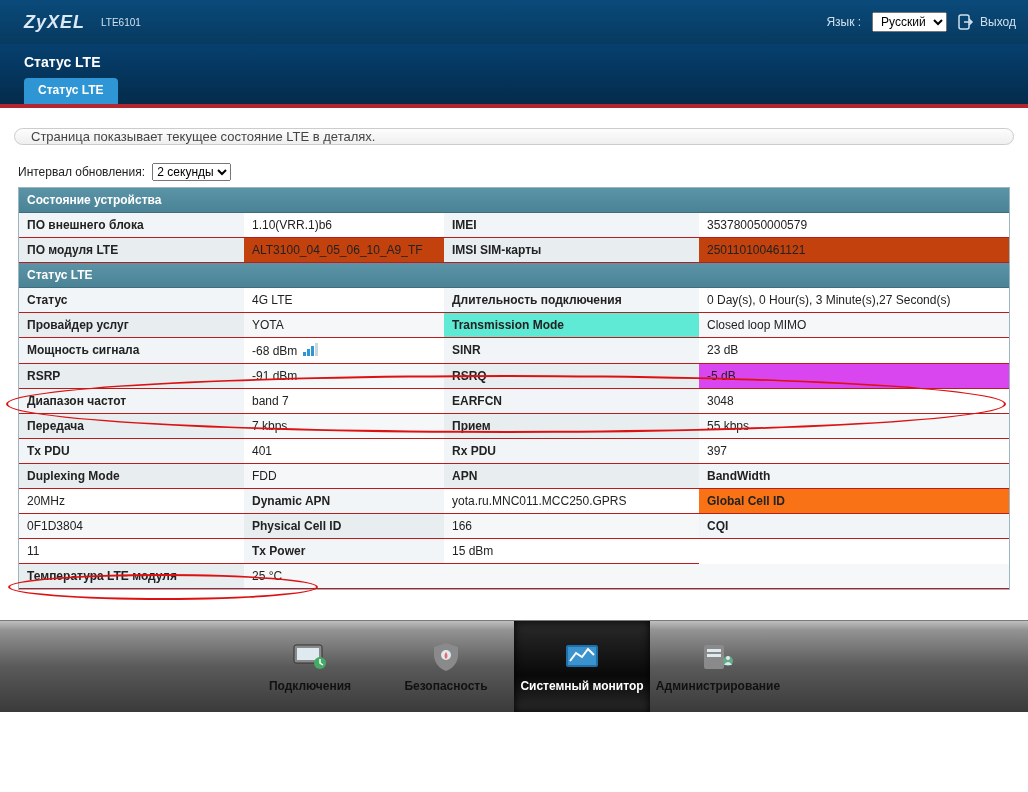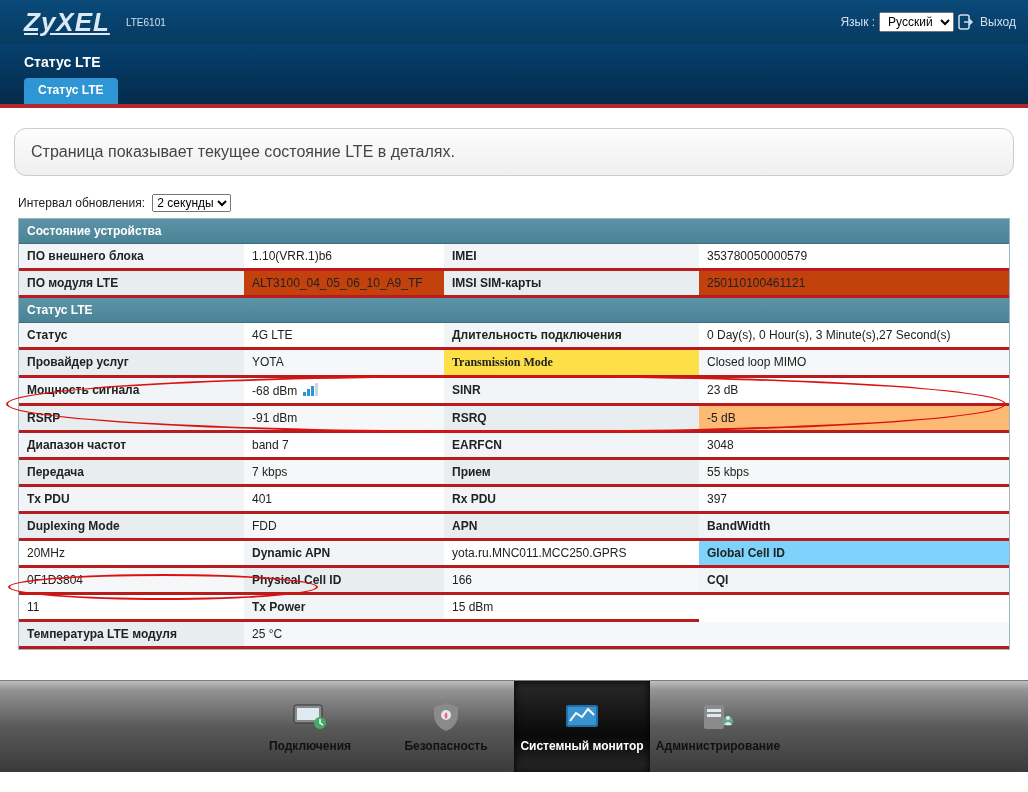--- a/index.html
+++ b/index.html
@@ -16,37 +16,36 @@
     background: linear-gradient(to bottom, #0a4a7a 0%, #073a60 100%);
     display: flex;
     align-items: center;
     padding: 0 12px 0 24px;
     color: #fff;
     position: relative;
   }
   .logo {
     font-weight: 900;
     font-style: italic;
-    font-size: 26px;
+    font-size: 18px;
     letter-spacing: 1px;
     color: #dbe9f4;
-    text-decoration: underline;
   }
   .logo-model {
     font-size: 10px;
     margin-left: 16px;
     color: #cfe0ee;
     font-weight: normal;
     font-style: normal;
   }
   .top-right {
     margin-left: auto;
     display: flex;
     align-items: center;
-    gap: 4px;
+    gap: 11px;
     font-size: 12px;
   }
   .lang-label { color: #cfe0ee; }
   .lang-select {
     font-size: 12px;
     padding: 1px 4px;
   }
   .logout-btn {
     display: inline-flex;
     align-items: center;
@@ -85,22 +84,22 @@
     font-weight: bold;
   }
   
   .content {
     padding: 20px 14px 30px 14px;
   }
   .infobox {
     border: 1px solid #ccc;
     border-radius: 12px;
     background: linear-gradient(to bottom, #fdfdfd, #efefef);
-    padding: 14px 16px;
-    font-size: 16px;
+    padding: 0 16px;
+    font-size: 13px;
     color: #444;
   }
   .interval-row {
     margin: 18px 4px 6px 4px;
     font-size: 12px;
   }
   .interval-select { font-size: 12px; margin-left: 4px; }
   
   .panel {
     border: 1px solid #9bb5c2;
@@ -119,21 +118,21 @@
     grid-template-columns: 225px 200px 255px 1fr;
   }
   .grid2 {
     display: grid;
     grid-template-columns: 225px 1fr;
   }
   .row { display: contents; }
   .cell {
     padding: 5px 8px;
     font-size: 12px;
-    border-bottom: 3px solid #b91c1c;
+    border-bottom: 1px solid #b91c1c;
     white-space: nowrap;
     overflow: hidden;
   }
   .label { font-weight: bold; background: #f2f5f7; }
   .row.alt .label { background: #e8edf0; }
   .value { background: #fff; }
   .row.alt .value { background: #c2410c; }
   .sigbars {
     display: inline-flex;
     align-items: flex-end;
@@ -246,55 +245,55 @@
       </div>
     </div>
     <div class="panel-header">Статус LTE</div>
     <div class="grid4" id="lte-grid">
           <div class="cell label">Статус</div>
           <div class="cell value">4G LTE</div>
           <div class="cell label">Длительность подключения</div>
           <div class="cell value">0 Day(s), 0 Hour(s), 3 Minute(s),27 Second(s)</div>
           <div class="cell label altcell" style="background: rgb(232, 237, 240);">Провайдер услуг</div>
           <div class="cell value altcell" style="background: rgb(245, 247, 248);">YOTA</div>
-          <div class="cell label altcell" style="background: #fde047; font-family: Liberation Serif, serif;">Transmission Mode</div>
+          <div class="cell label altcell" style="background: #5eead4;">Transmission Mode</div>
           <div class="cell value altcell" style="background: rgb(245, 247, 248);">Closed loop MIMO</div>
           <div class="cell label">Мощность сигнала</div>
           <div class="cell value">-68 dBm<span class="sigbars">
               <span style="height: 4px;"></span>
               <span style="height: 7px;"></span>
               <span style="height: 10px;"></span>
               <span class="off" style="height: 13px;"></span>
             </span></div>
           <div class="cell label">SINR</div>
           <div class="cell value">23 dB</div>
           <div class="cell label altcell" style="background: rgb(232, 237, 240);">RSRP</div>
           <div class="cell value altcell" style="background: rgb(245, 247, 248);">-91 dBm</div>
           <div class="cell label altcell" style="background: rgb(232, 237, 240);">RSRQ</div>
-          <div class="cell value altcell" style="background: #fdba74;">-5 dB</div>
+          <div class="cell value altcell" style="background: #d946ef;">-5 dB</div>
           <div class="cell label">Диапазон частот</div>
           <div class="cell value">band 7</div>
           <div class="cell label">EARFCN</div>
           <div class="cell value">3048</div>
           <div class="cell label altcell" style="background: rgb(232, 237, 240);">Передача</div>
           <div class="cell value altcell" style="background: rgb(245, 247, 248);">7 kbps</div>
           <div class="cell label altcell" style="background: rgb(232, 237, 240);">Прием</div>
           <div class="cell value altcell" style="background: rgb(245, 247, 248);">55 kbps</div>
           <div class="cell label">Tx PDU</div>
           <div class="cell value">401</div>
           <div class="cell label">Rx PDU</div>
           <div class="cell value">397</div>
           <div class="cell label altcell" style="background: rgb(232, 237, 240);">Duplexing Mode</div>
           <div class="cell value altcell" style="background: rgb(245, 247, 248);">FDD</div>
           <div class="cell label altcell" style="background: rgb(232, 237, 240);">APN</div>
           <div class="cell label">BandWidth</div>
           <div class="cell value">20MHz</div>
           <div class="cell label">Dynamic APN</div>
           <div class="cell value">yota.ru.MNC011.MCC250.GPRS</div>
-          <div class="cell label altcell" style="background: #7dd3fc;">Global Cell ID</div>
+          <div class="cell label altcell" style="background: #f97316;">Global Cell ID</div>
           <div class="cell value altcell" style="background: rgb(245, 247, 248);">0F1D3804</div>
           <div class="cell label altcell" style="background: rgb(232, 237, 240);">Physical Cell ID</div>
           <div class="cell value altcell" style="background: rgb(245, 247, 248);">166</div>
           <div class="cell label">CQI</div>
           <div class="cell value">11</div>
           <div class="cell label">Tx Power</div>
           <div class="cell value">15 dBm</div>
         </div>
     <div class="grid2" id="lte-grid-single">
           <div class="cell label" style="background: rgb(232, 237, 240);">Температура LTE модуля</div>

